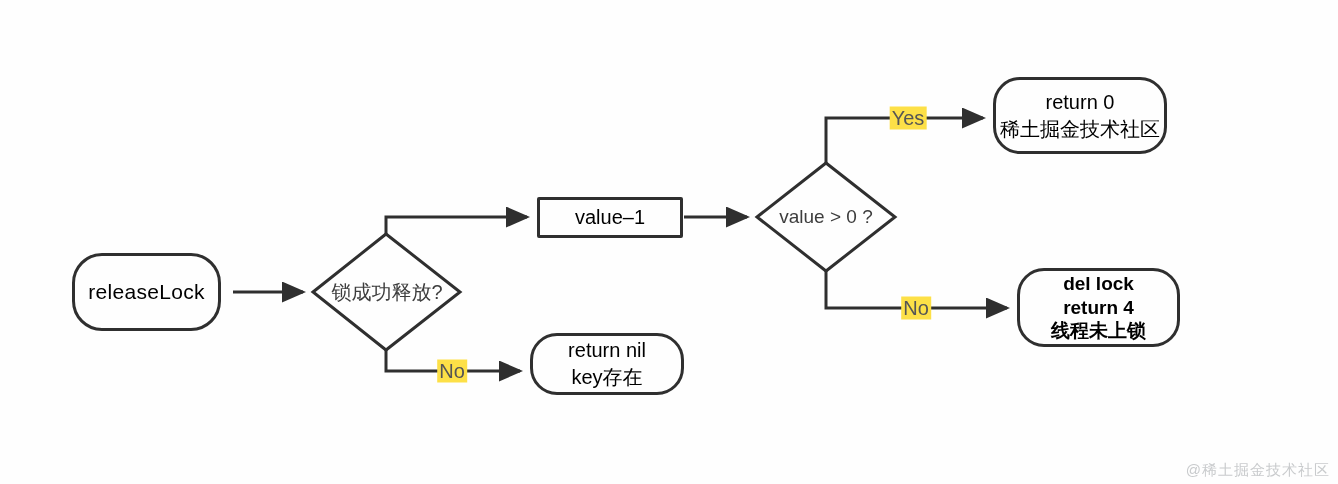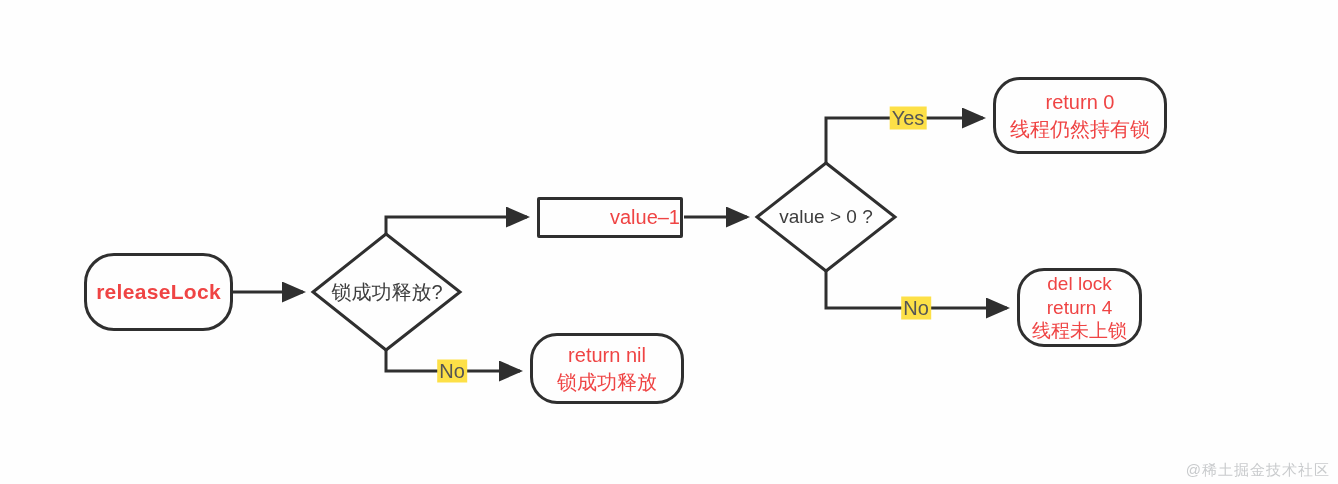--- a/index.html
+++ b/index.html
@@ -22,21 +22,21 @@
     height: 484px;
   }
   .node {
     position: absolute;
     box-sizing: border-box;
     display: flex;
     flex-direction: column;
     align-items: center;
     justify-content: center;
     text-align: center;
-    color: #ef4444;
+    color: #000000;
     line-height: 1.35;
     background: #fefefe;
   }
   .rounded {
     border: 3px solid #2f2f2f;
     border-radius: 30px;
   }
   .process {
     border: 3px solid #2f2f2f;
     border-radius: 2px;
@@ -85,45 +85,45 @@
     <path d="M 386 235 L 386 217 L 527 217" fill="none" stroke="#2f2f2f" stroke-width="3" marker-end="url(#arrow)"></path>
     <path d="M 684 217 L 747 217" fill="none" stroke="#2f2f2f" stroke-width="3" marker-end="url(#arrow)"></path>
     <path d="M 826 163 L 826 118 L 983 118" fill="none" stroke="#2f2f2f" stroke-width="3" marker-end="url(#arrow)"></path>
     <path d="M 826 271 L 826 308 L 1007 308" fill="none" stroke="#2f2f2f" stroke-width="3" marker-end="url(#arrow)"></path>
     <path d="M 386 350 L 386 371 L 520 371" fill="none" stroke="#2f2f2f" stroke-width="3" marker-end="url(#arrow)"></path>
 
     <polygon points="313,292 386,234 460,292 386,350" fill="#fefefe" stroke="#2f2f2f" stroke-width="3" stroke-linejoin="miter"></polygon>
     <polygon points="757,217 826,163 895,217 826,271" fill="#fefefe" stroke="#2f2f2f" stroke-width="3" stroke-linejoin="miter"></polygon>
   </svg>
 
-  <div class="node rounded" style="left:84px; top:253px; width:149px; height:78px;font-weight:bold;">
+  <div class="node rounded" style="left:72px; top:253px; width:149px; height:78px;">
     <div class="start-label">releaseLock</div>
   </div>
 
   <div class="diamond-label" style="left:387px; top:292px;">锁成功释放?</div>
   <div class="diamond-label" style="left:826px; top:217px; font-size:19px;">value &gt; 0 ?</div>
 
-  <div class="node process" style="left:537px; top:197px; width:146px; height:41px;align-items:flex-end;">
+  <div class="node process" style="left:537px; top:197px; width:146px; height:41px;">
     <div class="line1">value–1</div>
   </div>
 
   <div class="node rounded" style="left:993px; top:77px; width:174px; height:77px; border-radius:27px;">
     <div class="line1">return 0</div>
-    <div class="line2">线程仍然持有锁</div>
+    <div class="line2">稀土掘金技术社区</div>
   </div>
 
-  <div class="node rounded" style="left:1017px; top:268px; width:125px; height:79px; border-radius:27px; line-height:1.25;">
+  <div class="node rounded" style="left:1017px; top:268px; width:163px; height:79px; border-radius:27px; line-height:1.25;font-weight:bold;">
     <div class="line1" style="font-size:19px;">del lock</div>
     <div class="line2" style="font-size:19px;">return 4</div>
     <div class="line3" style="font-size:19px;">线程未上锁</div>
   </div>
 
-  <div class="node rounded" style="left:530px; top:333px; width:154px; height:71px; border-radius:27px;">
+  <div class="node rounded" style="left:530px; top:333px; width:154px; height:62px; border-radius:27px;">
     <div class="line1">return nil</div>
-    <div class="line2">锁成功释放</div>
+    <div class="line2">key存在</div>
   </div>
 
   <div class="edge-label" style="left:908px; top:118px;">Yes</div>
   <div class="edge-label" style="left:916px; top:308px;">No</div>
   <div class="edge-label" style="left:452px; top:371px;">No</div>
 
   <div class="watermark">@稀土掘金技术社区</div>
 
 </div>
 

